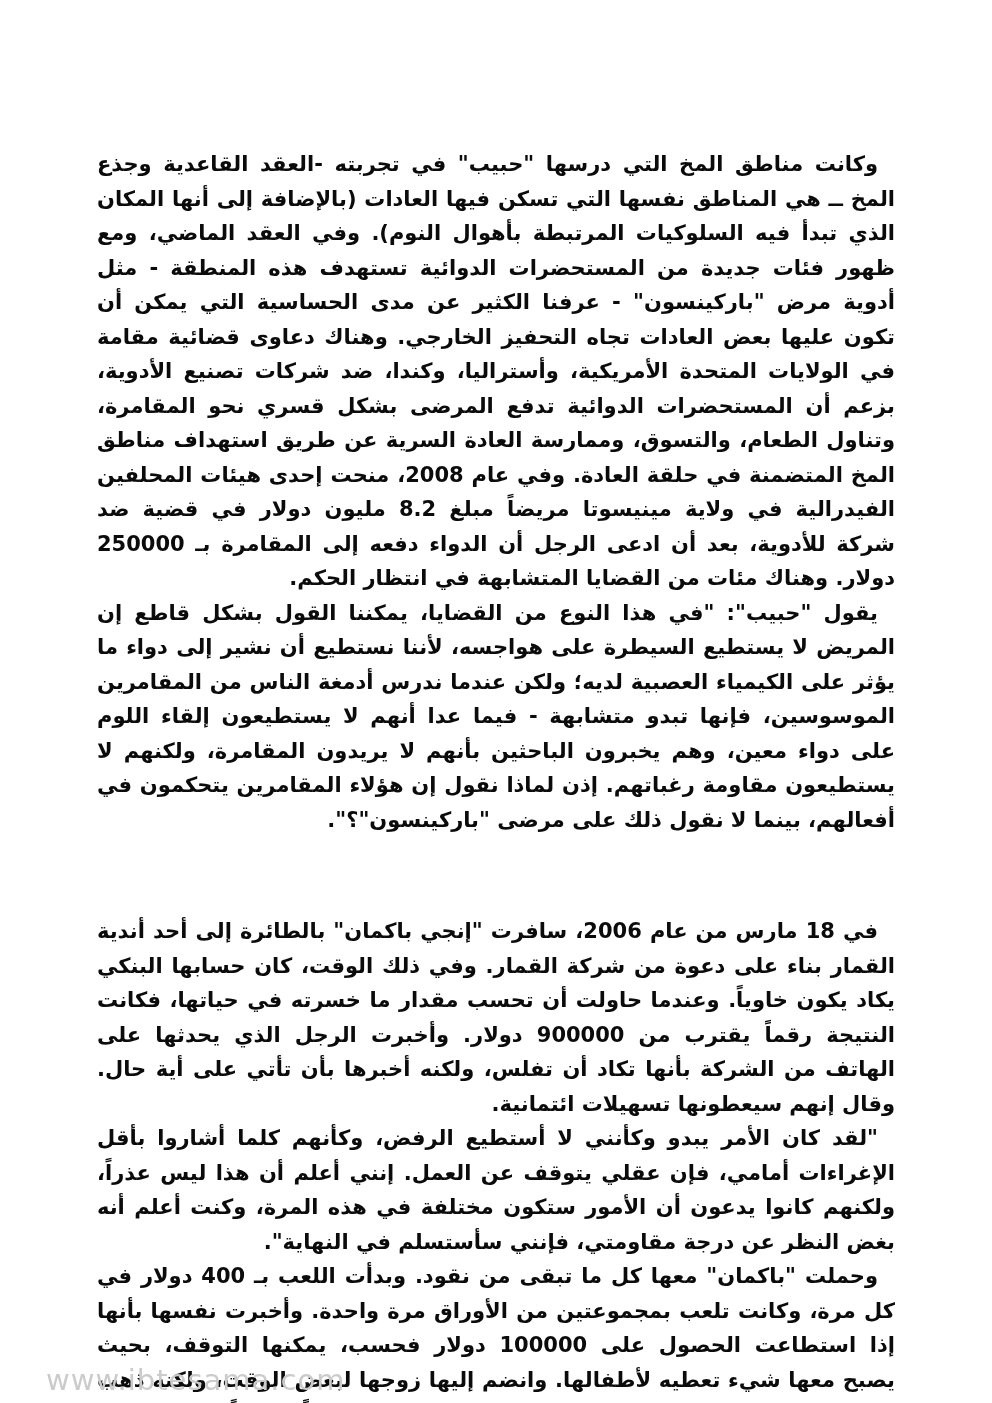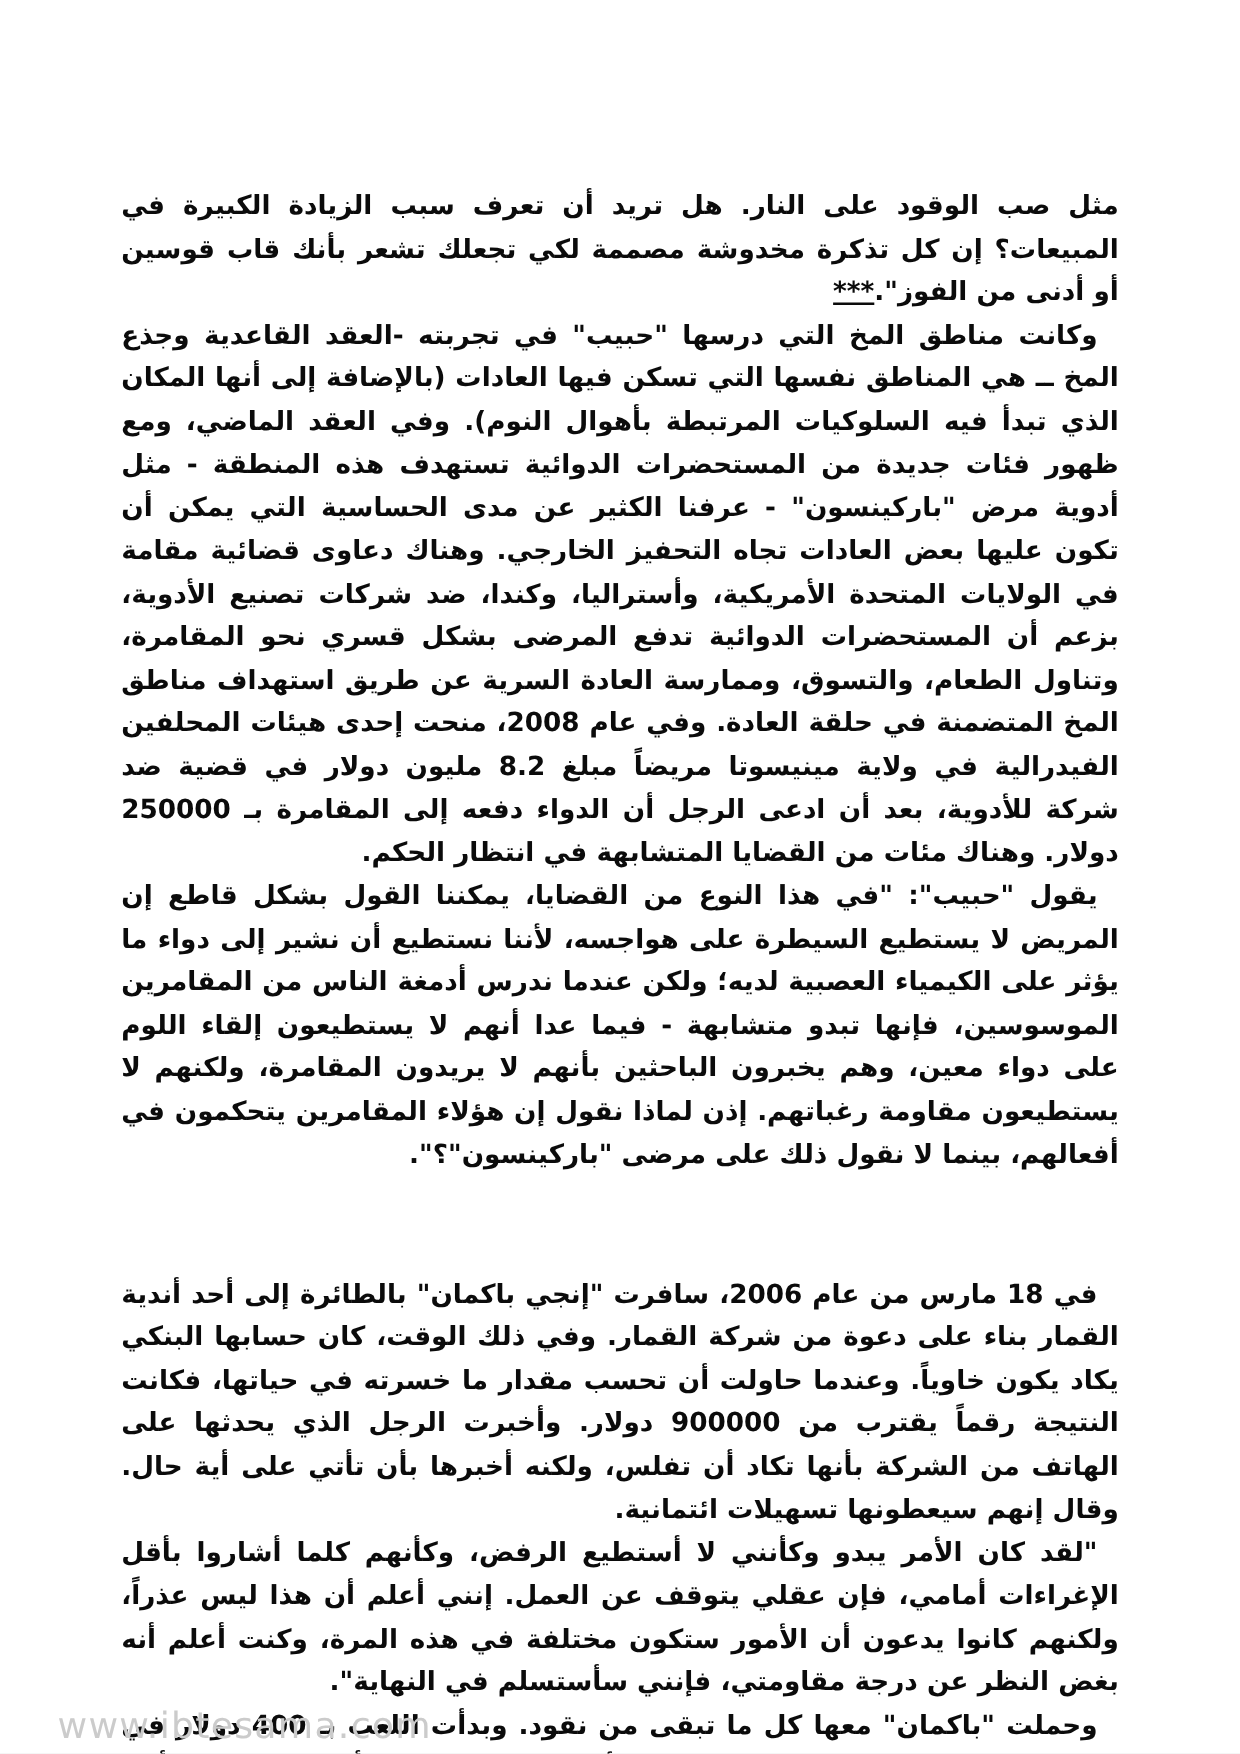--- a/index.html
+++ b/index.html
@@ -55,21 +55,20 @@
     letter-spacing: 1px;
   }
 </style>
 </head>
 <body>
 
 <div class="page">
 
   <div class="text-column">
 
-    <p class="continuation"><span>مثل صب الوقود على النار. هل تريد أن تعرف سبب الزيادة الكبيرة في المبيعات؟ إن كل تذكرة مخدوشة مصممة لكي تجعلك تشعر بأنك قاب قوسين أو أدنى من الفوز".</span><span class="footnote-marker">***</span></p>
 
     <p>وكانت مناطق المخ التي درسها "حبيب" في تجربته -العقد القاعدية وجذع المخ ــ هي المناطق نفسها التي تسكن فيها العادات (بالإضافة إلى أنها المكان الذي تبدأ فيه السلوكيات المرتبطة بأهوال النوم). وفي العقد الماضي، ومع ظهور فئات جديدة من المستحضرات الدوائية تستهدف هذه المنطقة - مثل أدوية مرض "باركينسون" - عرفنا الكثير عن مدى الحساسية التي يمكن أن تكون عليها بعض العادات تجاه التحفيز الخارجي. وهناك دعاوى قضائية مقامة في الولايات المتحدة الأمريكية، وأستراليا، وكندا، ضد شركات تصنيع الأدوية، بزعم أن المستحضرات الدوائية تدفع المرضى بشكل قسري نحو المقامرة، وتناول الطعام، والتسوق، وممارسة العادة السرية عن طريق استهداف مناطق المخ المتضمنة في حلقة العادة. وفي عام 2008، منحت إحدى هيئات المحلفين الفيدرالية في ولاية مينيسوتا مريضاً مبلغ 8.2 مليون دولار في قضية ضد شركة للأدوية، بعد أن ادعى الرجل أن الدواء دفعه إلى المقامرة بـ 250000 دولار. وهناك مئات من القضايا المتشابهة في انتظار الحكم.</p>
 
     <p>يقول "حبيب": "في هذا النوع من القضايا، يمكننا القول بشكل قاطع إن المريض لا يستطيع السيطرة على هواجسه، لأننا نستطيع أن نشير إلى دواء ما يؤثر على الكيمياء العصبية لديه؛ ولكن عندما ندرس أدمغة الناس من المقامرين الموسوسين، فإنها تبدو متشابهة - فيما عدا أنهم لا يستطيعون إلقاء اللوم على دواء معين، وهم يخبرون الباحثين بأنهم لا يريدون المقامرة، ولكنهم لا يستطيعون مقاومة رغباتهم. إذن لماذا نقول إن هؤلاء المقامرين يتحكمون في أفعالهم، بينما لا نقول ذلك على مرضى "باركينسون"؟".</p>
 
     <div class="section-break"></div>
 
     <p>في 18 مارس من عام 2006، سافرت "إنجي باكمان" بالطائرة إلى أحد أندية القمار بناء على دعوة من شركة القمار. وفي ذلك الوقت، كان حسابها البنكي يكاد يكون خاوياً. وعندما حاولت أن تحسب مقدار ما خسرته في حياتها، فكانت النتيجة رقماً يقترب من 900000 دولار. وأخبرت الرجل الذي يحدثها على الهاتف من الشركة بأنها تكاد أن تفلس، ولكنه أخبرها بأن تأتي على أية حال. وقال إنهم سيعطونها تسهيلات ائتمانية.</p>
 
     <p>"لقد كان الأمر يبدو وكأنني لا أستطيع الرفض، وكأنهم كلما أشاروا بأقل الإغراءات أمامي، فإن عقلي يتوقف عن العمل. إنني أعلم أن هذا ليس عذراً، ولكنهم كانوا يدعون أن الأمور ستكون مختلفة في هذه المرة، وكنت أعلم أنه بغض النظر عن درجة مقاومتي، فإنني سأستسلم في النهاية".</p>

